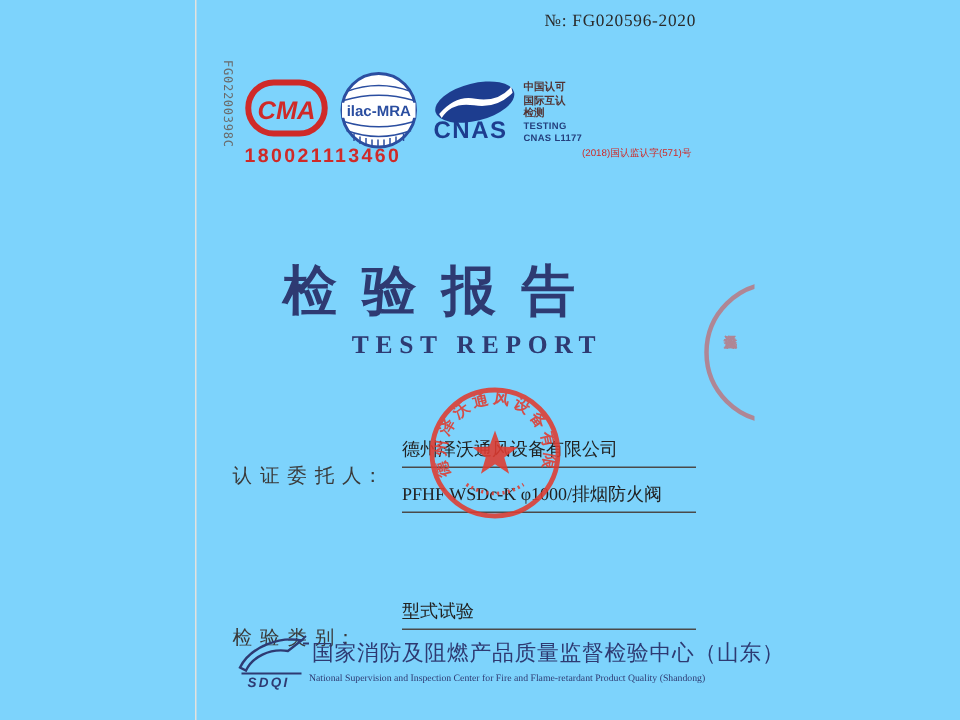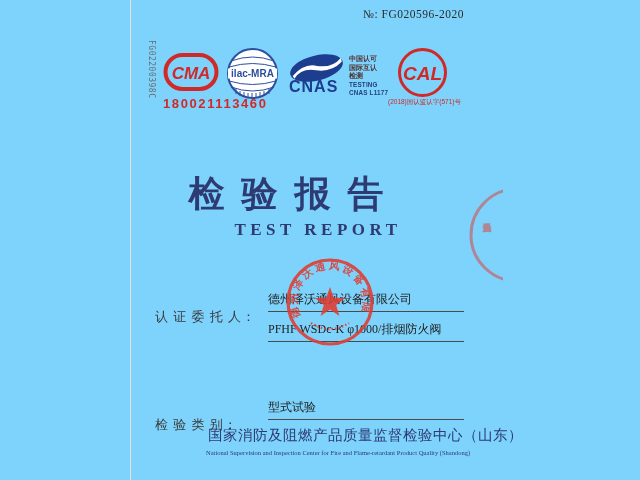--- a/index.html
+++ b/index.html
@@ -97,26 +97,20 @@
     </svg>
   </div>
   <div class="abs cnas-txt">
     <div>中国认可</div>
     <div>国际互认</div>
     <div>检测</div>
     <div class="lat">TESTING</div>
     <div class="lat">CNAS L1177</div>
   </div>
 
-  <div class="abs cal">
-    <svg width="51" height="51" viewBox="0 0 51 51">
-      <circle cx="25.5" cy="25.5" r="23" fill="none" stroke="#cf2a28" stroke-width="3"></circle>
-      <text x="25.5" y="33" text-anchor="middle" font-size="19" font-weight="bold" font-style="italic" fill="#cf2a28">CAL</text>
-    </svg>
-  </div>
   <div class="abs cal-cap">(2018)国认监认字(571)号</div>
 
   <div class="abs title-zh">检验报告</div>
   <div class="abs title-en">TEST REPORT</div>
 
   <div class="abs frow r1">
     <span class="lbl">认 证 委 托 人：</span>
     <span class="val">德州泽沃通风设备有限公司</span>
   </div>
   <div class="abs frow r2">
@@ -141,16 +135,24 @@
     </svg>
   </div>
 
   <div class="abs edge-seal">
     <svg width="38" height="112" viewBox="0 0 38 112">
       <circle cx="52" cy="55" r="46" fill="none" stroke="#e13b30" stroke-width="3"></circle>
       <text x="22" y="36" font-size="9" font-weight="bold" fill="#e13b30" writing-mode="tb" glyph-orientation-vertical="0">通风设备</text>
     </svg>
   </div>
 
+  <div class="abs sdqi">
+    <svg width="50" height="38" viewBox="0 0 50 38">
+      <path d="M3,23 C10,9 30,2 44,5 L35,12 C23,10 11,16 7,25 Z" fill="none" stroke="#2e3a72" stroke-width="1.6"></path>
+      <path d="M44,5 l3,-3 M45,7 l4,0" stroke="#2e3a72" stroke-width="1.2"></path>
+      <line x1="4" y1="27" x2="44" y2="27" stroke="#2e3a72" stroke-width="1.4"></line>
+      <text x="8" y="36" font-size="9" font-weight="bold" font-style="italic" fill="#2e3a72" letter-spacing="1.5">SDQI</text>
+    </svg>
+  </div>
   <div class="abs org-zh">国家消防及阻燃产品质量监督检验中心（山东）</div>
   <div class="abs org-en">National Supervision and Inspection Center for Fire and Flame-retardant Product Quality (Shandong)</div>
 
 </div>
 
 </body></html>

